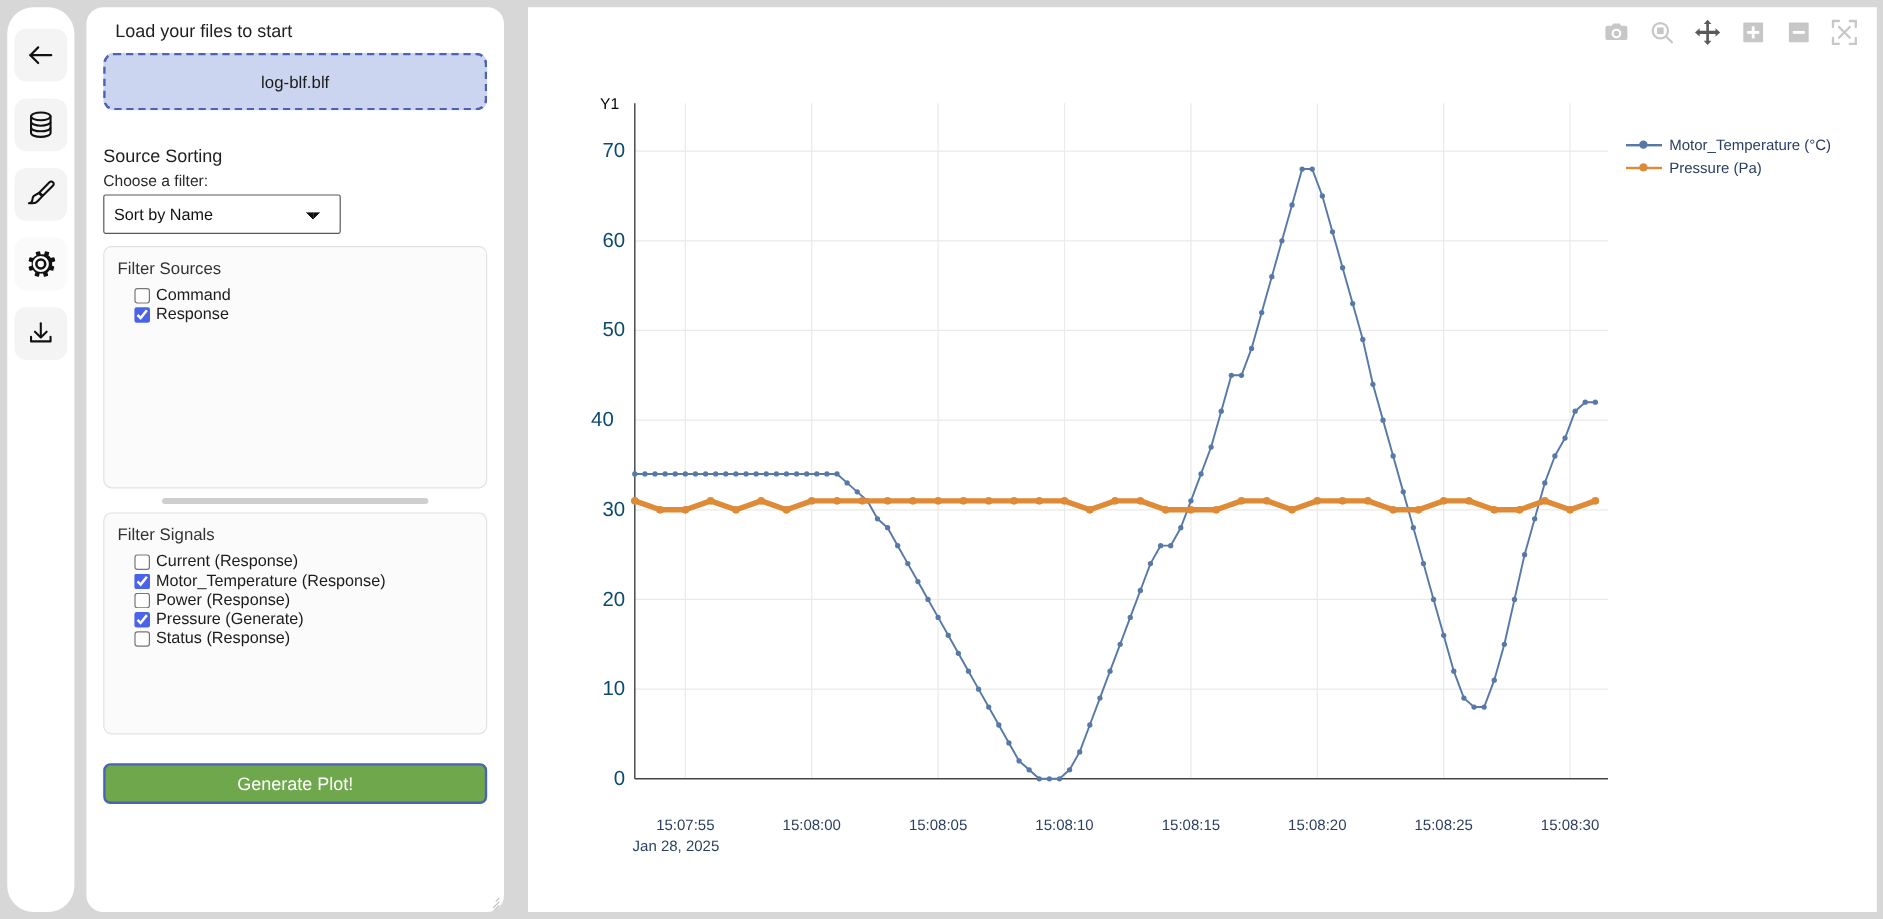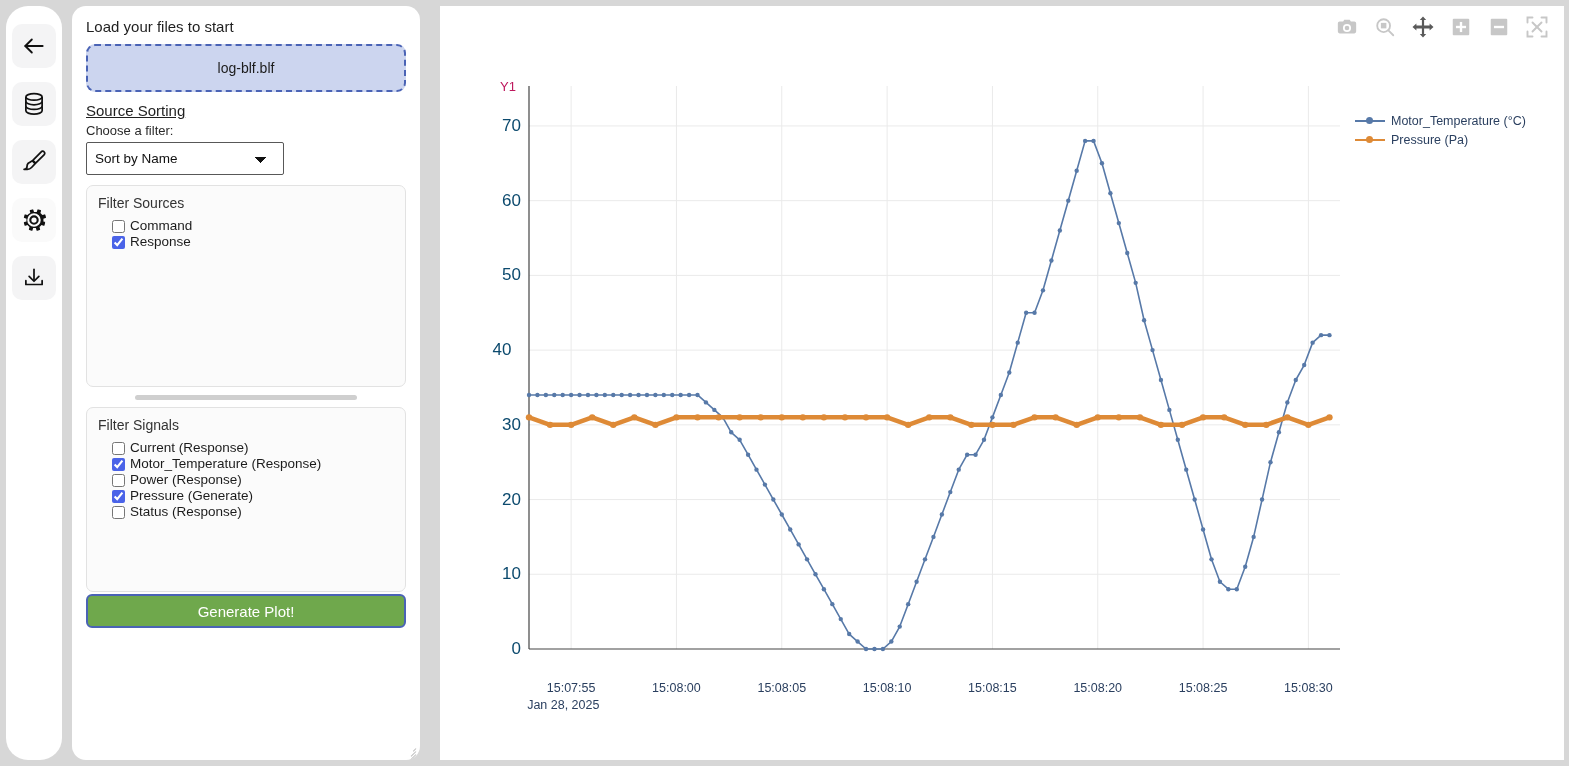--- a/index.html
+++ b/index.html
@@ -30,30 +30,30 @@
 
   
   #panel {
     position: absolute; left: 72px; top: 6px;
     width: 348px; height: 754px;
     background: #ffffff; border-radius: 14px;
     padding: 12px 14px 10px 14px;
     display: flex; flex-direction: column;
     overflow: hidden;
   }
-  .panel-title { font-size: 15px; color: #1f1f1f; margin-bottom: 9px; }
+  .panel-title { font-size: 15px; color: #1f1f1f; margin-bottom: 9px; margin-left: 10px; }
   .upload-box {
     height: 48px; margin-bottom: 10px;
     background: #ccd5ef;
     border: 2px dashed #4a63b5;
     border-radius: 9px;
     display: flex; align-items: center; justify-content: center;
     font-size: 14px; color: #1c1c1c; cursor: pointer;
   }
-  .section-head { font-size: 15px; color: #1f1f1f; margin-top: 0; text-decoration: underline; }
+  .section-head { font-size: 15px; color: #1f1f1f; margin-top: 20px; }
   .field-label { font-size: 13px; color: #2a2a2a; margin-top: 4px; margin-bottom: 4px; }
   select.filter-select {
     width: 198px; height: 33px;
     font-family: "Liberation Sans", sans-serif; font-size: 13.5px;
     color: #111; background: #fff;
     border: 1px solid #585858; border-radius: 2px;
     padding-left: 8px;
     -webkit-appearance: none; appearance: none;
     background-image:
       linear-gradient(45deg, transparent 50%, #111 50%),
@@ -78,21 +78,21 @@
   #signals-box { height: 185px; }
 
   .drag-divider {
     width: 100%; height: 20px;
     display: flex; align-items: center; justify-content: center;
     cursor: row-resize;
   }
   .drag-divider > i { display:block; width: 222px; height: 5px; border-radius: 3px; background: #cfcfcf; }
 
   #generate-btn {
-    margin-top: 2px;
+    margin-top: 24px;
     height: 34px; width: 100%;
     background: #6fa84c;
     border: 2px solid #4a63b5; border-radius: 6px;
     color: #fff; font-size: 15px;
     font-family: "Liberation Sans", sans-serif;
     cursor: pointer;
   }
   .resize-grip {
     position: absolute; right: 4px; bottom: 3px;
     width: 12px; height: 12px; cursor: nwse-resize;
@@ -110,21 +110,21 @@
     width: 1124px; height: 754px;
     background: #ffffff;
   }
   #modebar {
     position: absolute; right: 14px; top: 8px;
     display: flex; gap: 12px; align-items: center;
   }
   .mb-btn { width: 26px; height: 26px; display:flex; align-items:center; justify-content:center; cursor:pointer; }
   .y-axis-title {
     position: absolute; left: 60px; top: 73px;
-    font-size: 13px; color: #be185d; text-align: center;
+    font-size: 13px; color: #000000; text-align: center;
   }
   #legend {
     position: absolute; left: 915px; top: 105px;
     font-size: 12.5px; color: #2a3f5f;
   }
   .legend-row { display: flex; align-items: center; height: 19px; gap: 6px; }
   .legend-sym { width: 30px; height: 12px; position: relative; }
   .legend-sym .ln { position: absolute; top: 5px; left: 0; width: 30px; height: 2.5px; }
   .legend-sym .dt { position: absolute; top: 2.5px; left: 11px; width: 7px; height: 7px; border-radius: 50%; }
   .x-tick { position: absolute; font-size: 12.5px; color: #2a3f5f; text-align: center; transform: translateX(-50%); }

